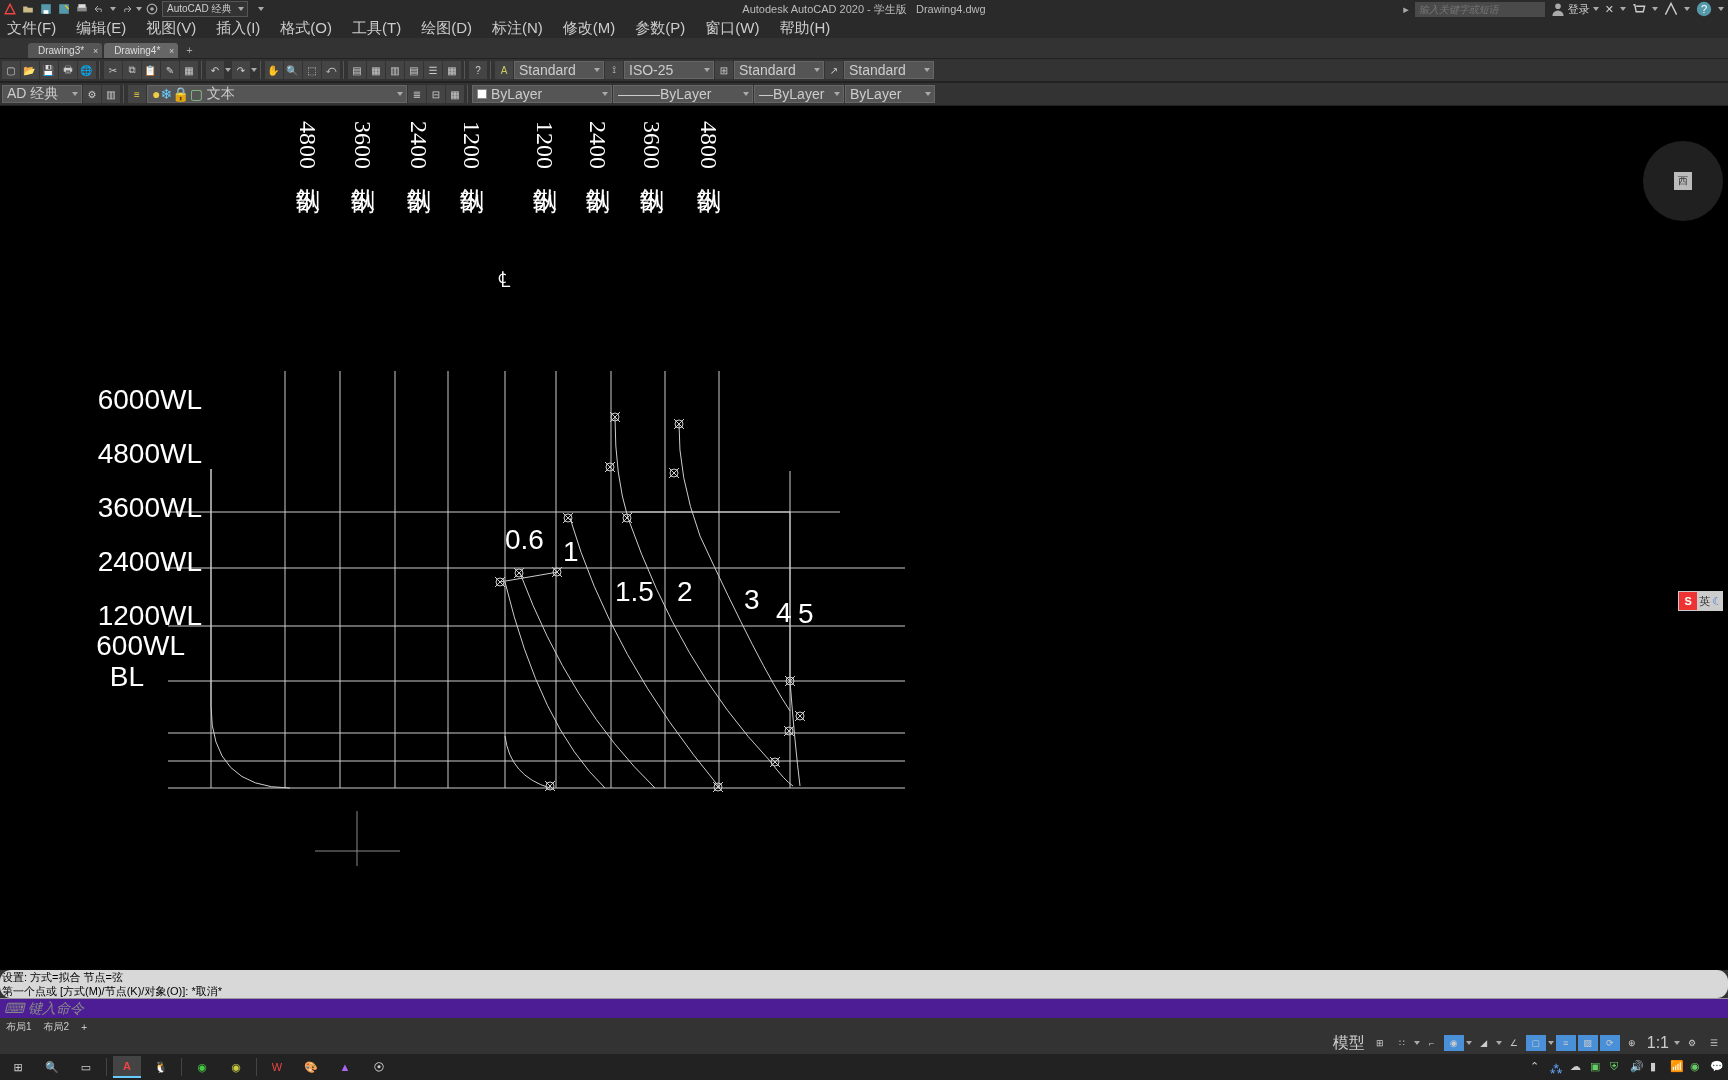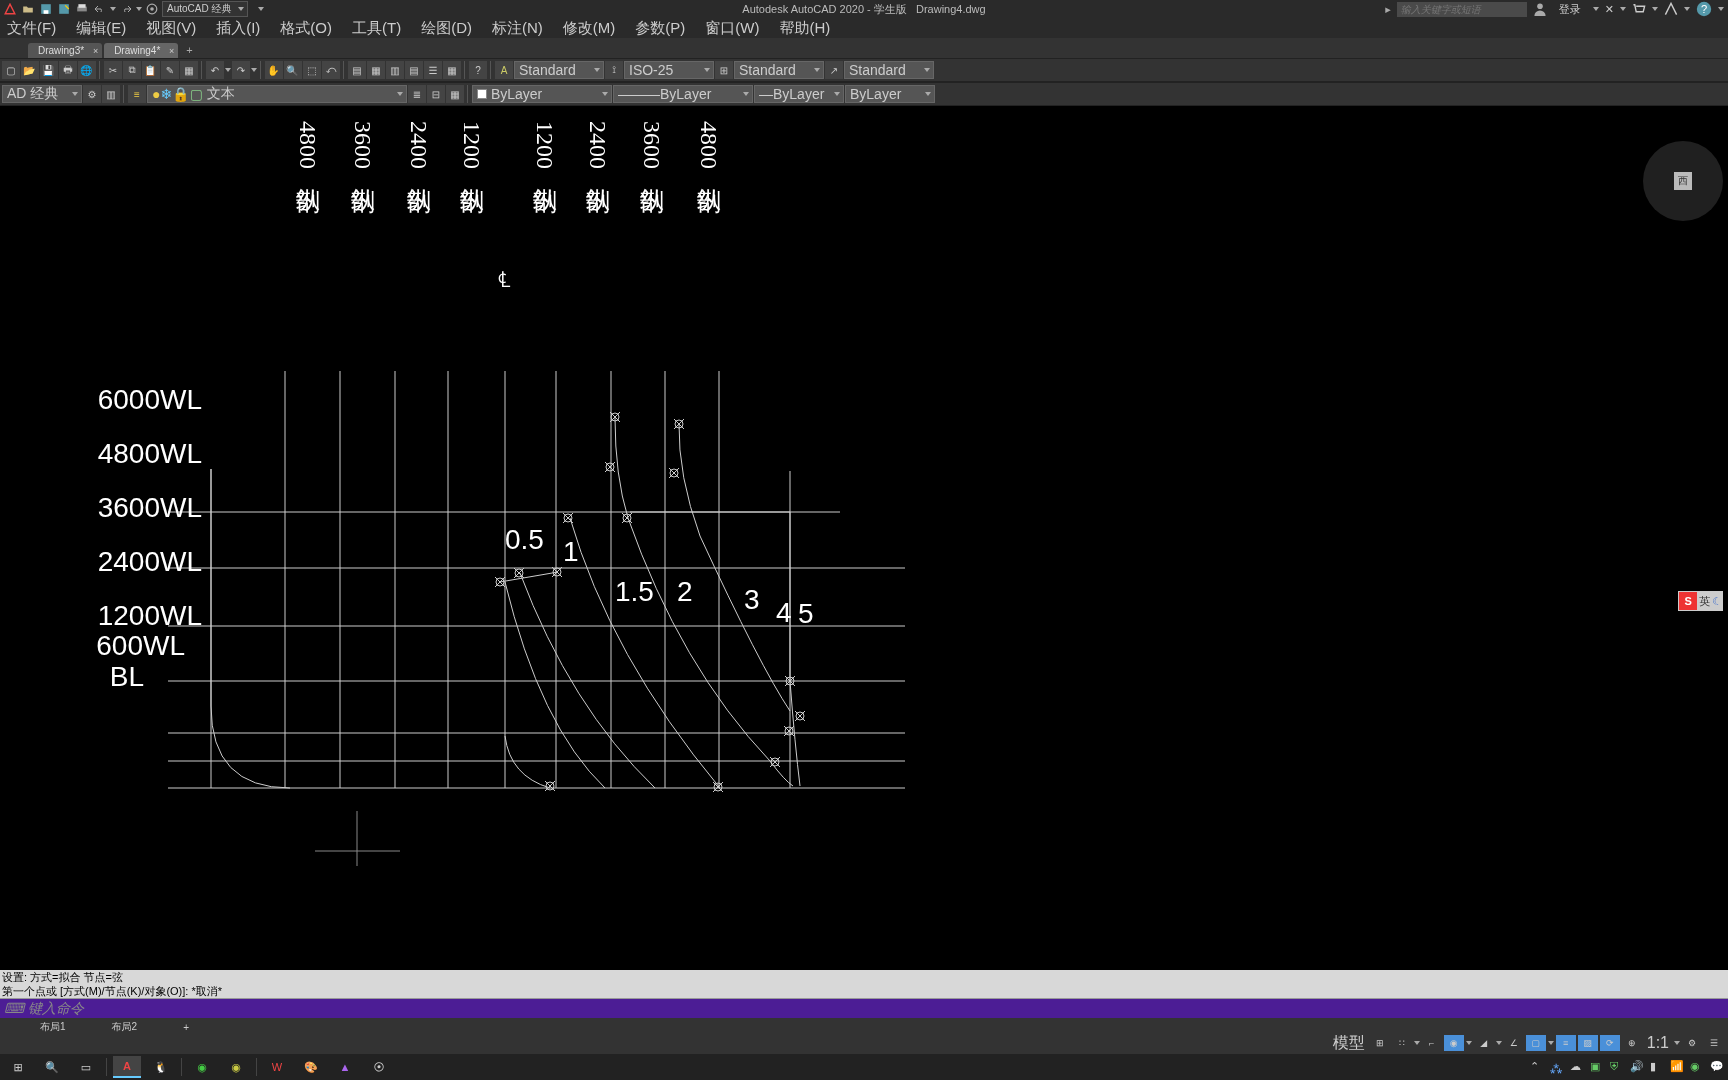--- a/index.html
+++ b/index.html
@@ -5,21 +5,21 @@
 * { margin: 0; padding: 0; box-sizing: border-box; font-family: "Microsoft YaHei", Arial, sans-serif; }
 body { background: #333; color: #ccc; font-size: 11px; width: 1728px; height: 1080px; overflow: hidden; position: relative; }
 
 
 .qat { height: 18px; background: #2a2a2a; display: flex; align-items: center; padding: 0 2px; gap: 2px; position: relative; }
 .qat .ico { width: 16px; height: 16px; display: flex; align-items: center; justify-content: center; cursor: pointer; }
 .qat .workspace { background: #333; border: 1px solid #555; padding: 0 16px 0 4px; font-size: 10px; height: 16px; display: flex; align-items: center; position: relative; }
 .qat .center-title { position: absolute; left: 50%; transform: translateX(-50%); font-size: 11px; color: #bbb; }
 .qat .right { position: absolute; right: 4px; display: flex; align-items: center; gap: 6px; }
 .qat .search { background: #4a4a4a; border: none; color: #999; font-style: italic; padding: 1px 4px; width: 130px; height: 15px; font-size: 10px; }
-.qat .usr { display: flex; align-items: center; gap: 12px; }
+.qat .usr { display: flex; align-items: center; gap: 3px; }
 .caret { width: 0; height: 0; border-left: 3px solid transparent; border-right: 3px solid transparent; border-top: 4px solid #aaa; display: inline-block; }
 
 
 .menubar { height: 20px; background: #2a2a2a; display: flex; align-items: center; padding: 0 4px; gap: 14px; }
 .menubar span { cursor: pointer; padding: 2px 3px; font-size: 15px; }
 
 
 .filetabs { height: 20px; background: #333; display: flex; align-items: flex-end; padding-left: 28px; gap: 2px; }
 .filetabs .tab { background: #555; padding: 2px 18px 2px 10px; font-size: 10px; position: relative; cursor: pointer; border-radius: 3px 3px 0 0; }
 .filetabs .tab .tx { color: #ddd; }
@@ -41,26 +41,26 @@
 .canvas-wrap svg { position: absolute; top: 0; left: 0; }
 .vlbl { position: absolute; color: #fff; font-size: 24px; writing-mode: vertical-rl; font-family: SimSun, serif; }
 .hlbl { position: absolute; color: #fff; font-size: 28px; font-family: Arial, sans-serif; text-align: right; }
 .clbl { position: absolute; color: #fff; font-size: 28px; font-family: Arial, sans-serif; }
 .nav-cube { position: absolute; right: 5px; top: 35px; width: 80px; height: 80px; background: rgba(80,80,80,0.4); border-radius: 50%; display:flex; align-items:center; justify-content:center; }
 .nav-cube .face { background: #bbb; color: #333; padding: 2px 4px; font-size: 10px; }
 .ime { position: absolute; right: 5px; top: 485px; background: #ccc; display: flex; align-items: center; padding: 1px; gap: 2px; }
 .ime .sbox { background: #e33; color: #fff; width: 18px; height: 18px; display:flex;align-items:center;justify-content:center;font-weight:bold; }
 
 
-.cmdlog { background: #d8d8d8; color: #000; height: 28px; font-size: 11px; padding: 0 2px; line-height: 14px; overflow: hidden; }
+.cmdlog { background: #d8d8d8; color: #000; height: 28px; font-size: 11px; padding: 0 2px; line-height: 14px; overflow: hidden; border-radius: 11px; }
 .cmdline { background: #4c1d95; color: #888; font-style: italic; height: 20px; font-size: 14px; padding: 0 4px; display: flex; align-items: center; border-top: 1px solid #999; }
 
 
 .layouttabs { height: 18px; background: #333; display: flex; align-items: center; padding-left: 6px; gap: 12px; }
-.layouttabs span { font-size: 10px; cursor: pointer; margin-left: 34px; }
+.layouttabs span { font-size: 10px; cursor: pointer; }
 
 
 .statusbar { position: absolute; bottom: 28px; right: 4px; display: flex; align-items: center; gap: 2px; background: #333; height: 18px; }
 .statusbar .sb { width: 20px; height: 16px; display: flex; align-items: center; justify-content: center; font-size: 9px; cursor: pointer; }
 .statusbar .sb.on { background: #4a90d9; }
 .statusbar .txt { font-size: 16px; padding: 0 3px; }
 
 
 .taskbar { position: absolute; bottom: 0; left: 0; right: 0; height: 26px; background: #222; display: flex; align-items: center; padding: 0 4px; gap: 6px; }
 .taskbar .tk { width: 28px; height: 22px; display: flex; align-items: center; justify-content: center; cursor: pointer; position: relative; }
@@ -397,21 +397,21 @@
   <div class="clbl" style="left:498px;top:157px;font-size:22px">℄</div>
 
   <div class="hlbl" style="left:82px;top:278px;width:120px">6000WL</div>
   <div class="hlbl" style="left:82px;top:332px;width:120px">4800WL</div>
   <div class="hlbl" style="left:82px;top:386px;width:120px">3600WL</div>
   <div class="hlbl" style="left:82px;top:440px;width:120px">2400WL</div>
   <div class="hlbl" style="left:82px;top:494px;width:120px">1200WL</div>
   <div class="hlbl" style="left:85px;top:524px;width:100px">600WL</div>
   <div class="hlbl" style="left:108px;top:555px;width:36px">BL</div>
 
-  <div class="clbl" style="left:505px;top:418px">0.5</div>
+  <div class="clbl" style="left:505px;top:418px">0.6</div>
   <div class="clbl" style="left:563px;top:430px">1</div>
   <div class="clbl" style="left:615px;top:470px">1.5</div>
   <div class="clbl" style="left:677px;top:470px">2</div>
   <div class="clbl" style="left:744px;top:478px">3</div>
   <div class="clbl" style="left:776px;top:491px">4</div>
   <div class="clbl" style="left:798px;top:492px">5</div>
 
   <div class="nav-cube">
       <div class="face">西</div>
     </div>

